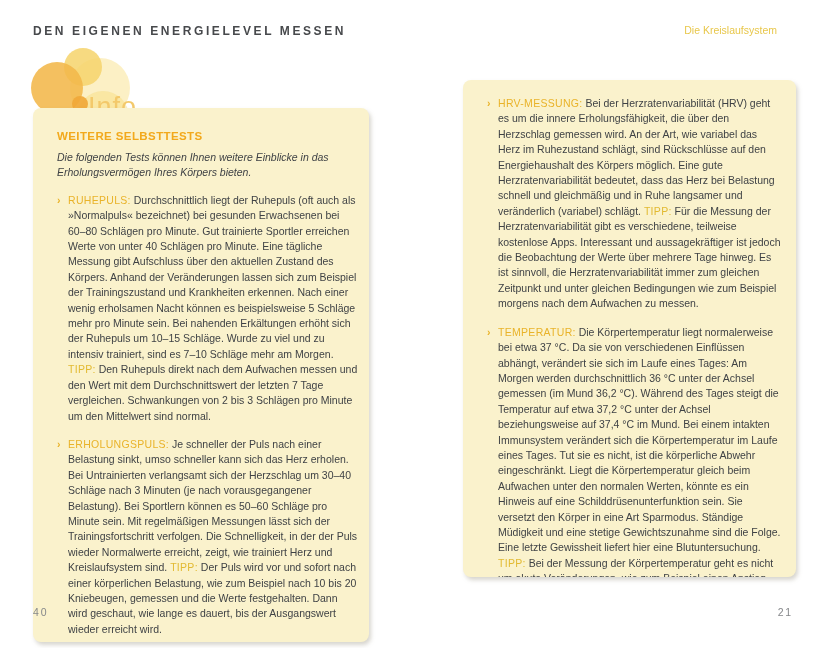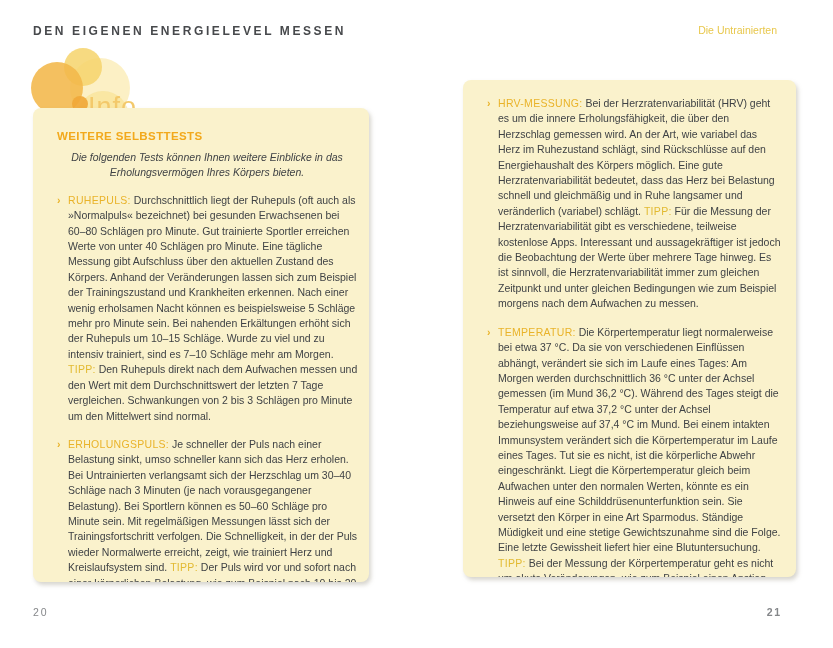--- a/index.html
+++ b/index.html
@@ -29,72 +29,71 @@
     position:absolute;right:56px;top:24px;
     font-size:10.5px;color:var(--running);
   }
   .info-box{
     position:absolute;
     background:var(--boxbg);
     border-radius:8px;
     box-shadow:2px 3px 4px rgba(140,135,115,0.35);
     overflow:hidden;
   }
-  .box-left{left:33px;top:108px;width:336px;height:474px;padding:22px 10px 8px 24px;}
+  .box-left{left:33px;top:108px;width:336px;height:534px;padding:22px 10px 8px 24px;}
   .box-right{left:463px;top:80px;width:333px;height:497px;padding:16px 14px 14px 24px;}
   .box-heading{
     color:var(--accent);
     font-size:11.5px;font-weight:bold;letter-spacing:0.4px;
     margin-bottom:8px;
   }
   .intro{
     font-style:italic;color:var(--body);
     font-size:10.5px;line-height:15.4px;
     margin-bottom:12px;
     padding-right:2px;
-    text-align:center;
   }
   .bullets{display:block;}
   .bullet{
     position:relative;
     padding-left:11px;
     font-size:10.5px;line-height:15.4px;color:var(--body);
     hyphens:auto;
   }
   .bullet + .bullet{margin-top:13px;}
   .bullet .marker{
     position:absolute;left:0;top:0;
     color:var(--label);font-weight:bold;
   }
   .bullet .blabel{color:var(--label);font-weight:normal;letter-spacing:0.3px;}
   .bullet .tip{color:var(--tip);font-weight:normal;letter-spacing:0.3px;}
   .pagenum{
     position:absolute;bottom:30px;
     font-size:10.5px;letter-spacing:1.8px;color:var(--pagenum);
   }
   .pagenum.left{left:33px;}
-  .pagenum.right{right:51px;font-weight:bold;}
+  .pagenum.right{right:40px;}
   
   .info-logo{position:absolute;left:0;top:0;width:220px;height:170px;pointer-events:none;}
   .info-logo .c{position:absolute;border-radius:50%;}
   .c1{left:31px;top:62px;width:52px;height:52px;background:rgba(243,183,74,0.88);}
   .c2{left:64px;top:48px;width:38px;height:38px;background:rgba(246,211,107,0.85);}
   .c3{left:70px;top:58px;width:60px;height:60px;background:rgba(250,228,150,0.55);}
   .c4{left:77px;top:91px;width:52px;height:52px;background:rgba(248,222,130,0.5);}
   .c5{left:72px;top:96px;width:16px;height:16px;background:rgba(240,168,56,0.92);}
   .info-logo .word{
     position:absolute;left:88px;top:92px;
     font-size:27px;color:#f3c96b;letter-spacing:1px;
   }
 </style>
 </head>
 <body>
 
 <div class="running-left">DEN EIGENEN ENERGIELEVEL MESSEN</div>
-<div class="running-right">Die Untrainierten</div>
+<div class="running-right">Die Kreislaufsystem</div>
 
 <div class="info-logo">
   <div class="c c3"></div>
   <div class="c c4"></div>
   <div class="c c2"></div>
   <div class="c c1"></div>
   <div class="c c5"></div>
   <div class="word">Info</div>
 </div>
 
@@ -107,14 +106,14 @@
     </div>
 </div>
 
 <div class="info-box box-right">
   <div class="bullets">
       <div class="bullet"><span class="marker">›</span><span class="blabel">HRV-MESSUNG:</span><span class="bodytext"> Bei der Herzratenvariabilität (HRV) geht es um die innere Erholungsfähigkeit, die über den Herzschlag gemessen wird. An der Art, wie variabel das Herz im Ruhezustand schlägt, sind Rückschlüsse auf den Energiehaushalt des Körpers möglich. Eine gute Herzratenvariabilität bedeutet, dass das Herz bei Belastung schnell und gleichmäßig und in Ruhe langsamer und veränderlich (variabel) schlägt. </span><span class="tip">TIPP:</span><span class="bodytext"> Für die Messung der Herzratenvariabilität gibt es verschiedene, teilweise kostenlose Apps. Interessant und aussagekräftiger ist jedoch die Beobachtung der Werte über mehrere Tage hinweg. Es ist sinnvoll, die Herzratenvariabilität immer zum gleichen Zeitpunkt und unter gleichen Bedingungen wie zum Beispiel morgens nach dem Aufwachen zu messen.</span></div>
       <div class="bullet"><span class="marker">›</span><span class="blabel">TEMPERATUR:</span><span class="bodytext"> Die Körpertemperatur liegt normalerweise bei etwa 37 °C. Da sie von verschiedenen Einflüssen abhängt, verändert sie sich im Laufe eines Tages: Am Morgen werden durchschnittlich 36 °C unter der Achsel gemessen (im Mund 36,2 °C). Während des Tages steigt die Temperatur auf etwa 37,2 °C unter der Achsel beziehungsweise auf 37,4 °C im Mund. Bei einem intakten Immunsystem verändert sich die Körpertemperatur im Laufe eines Tages. Tut sie es nicht, ist die körperliche Abwehr eingeschränkt. Liegt die Körpertemperatur gleich beim Aufwachen unter den normalen Werten, könnte es ein Hinweis auf eine Schilddrüsenunterfunktion sein. Sie versetzt den Körper in eine Art Sparmodus. Ständige Müdigkeit und eine stetige Gewichtszunahme sind die Folge. Eine letzte Gewissheit liefert hier eine Blutuntersuchung. </span><span class="tip">TIPP:</span><span class="bodytext"> Bei der Messung der Körpertemperatur geht es nicht um akute Veränderungen, wie zum Beispiel einen Anstieg bei einer Erkältung, nach einem opulenten Mahl oder einer sportlichen Aktivität. Deshalb wird die Temperatur an mehreren Tagen morgens und abends gemessen. Für eine Bewertung sollten die Werte einer gesamten Woche herangezogen werden.</span></div>
     </div>
 </div>
 
-<div class="pagenum left">20</div>
+<div class="pagenum left">40</div>
 <div class="pagenum right">21</div>
 
 </body></html>

